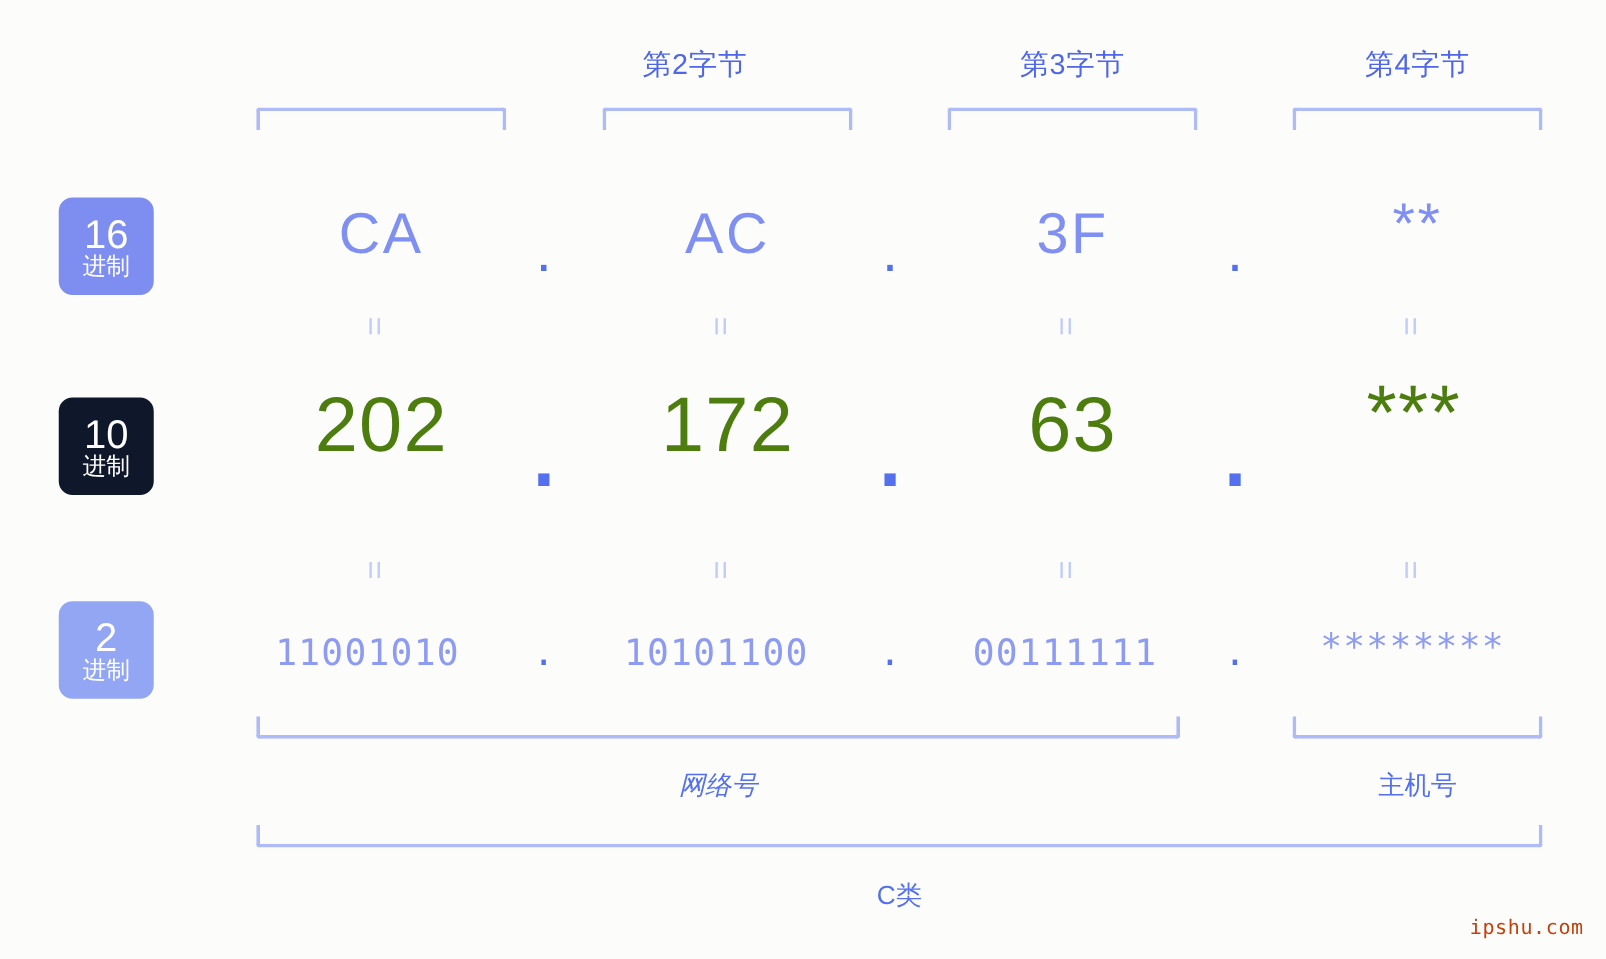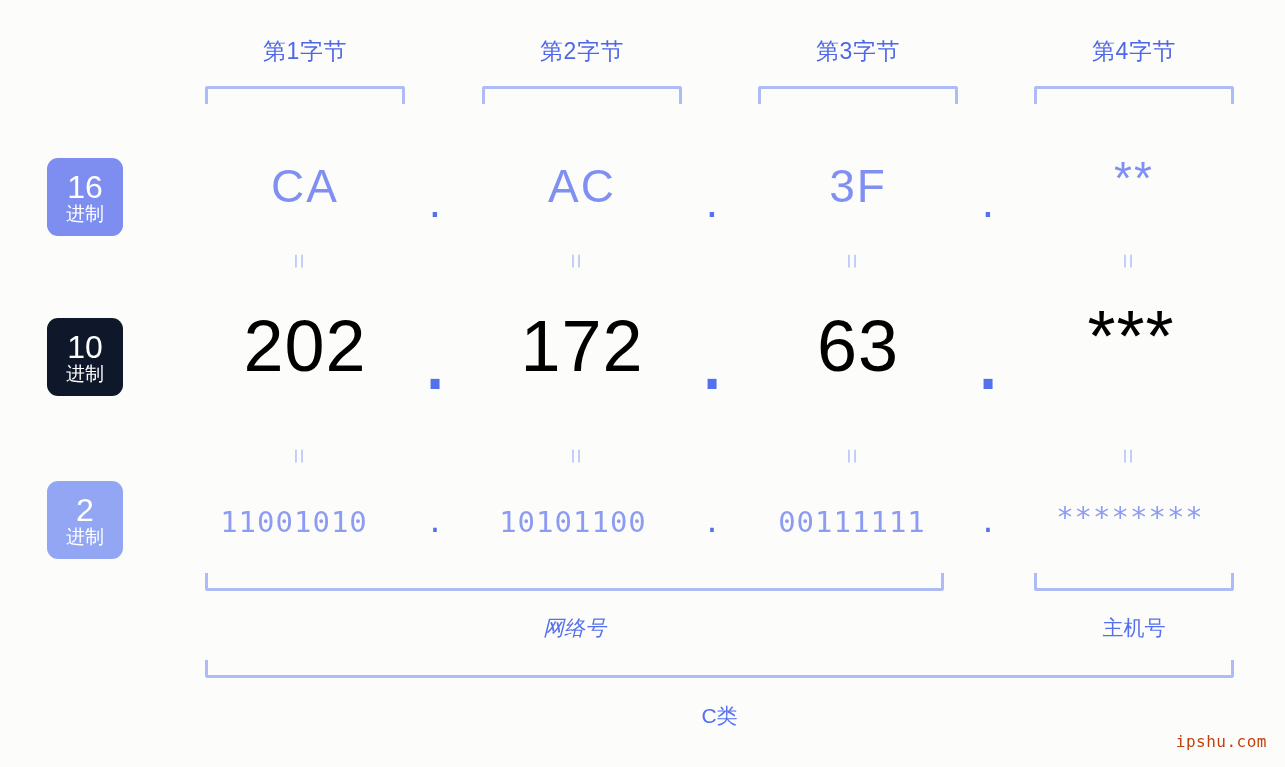--- a/index.html
+++ b/index.html
@@ -90,22 +90,22 @@
     font-size: 46px;
     color: #7f90f2;
     letter-spacing: 2px;
   }
   .row-hex .dot-cell {
     font-size: 46px;
     color: #5570ee;
   }
 
   .row-dec .val-cell {
-    font-size: 72px;
-    color: #000000;
+    font-size: 62px;
+    color: #4d7c0f;
     letter-spacing: 1px;
   }
   .row-dec .dot-cell {
     font-size: 94px;
     color: #5570ee;
   }
 
   .row-bin .val-cell {
     font-size: 29px;
     color: #8d9bf3;
@@ -146,22 +146,21 @@
     color: #c2410c;
     font-family: "DejaVu Sans Mono", monospace;
     letter-spacing: 0.5px;
   }
 </style>
 </head>
 <body>
 
 <div id="stage">
 
-  <div class="byte-label" style="left:205px;">第1字节</div>
-  <div class="byte-label" style="left:482px;">第2字节</div>
+  <div class="byte-label" style="left:456px;">第2字节</div>
   <div class="byte-label" style="left:758px;">第3字节</div>
   <div class="byte-label" style="left:1034px;">第4字节</div>
 
   <div class="bracket-down" style="left:205px;  top:86px; width:200px;"></div>
   <div class="bracket-down" style="left:482px;  top:86px; width:200px;"></div>
   <div class="bracket-down" style="left:758px;  top:86px; width:200px;"></div>
   <div class="bracket-down" style="left:1034px; top:86px; width:200px;"></div>
 
   <div class="base-badge" style="top:158px; background:#7d8df0;">
     <span class="num">16</span>

